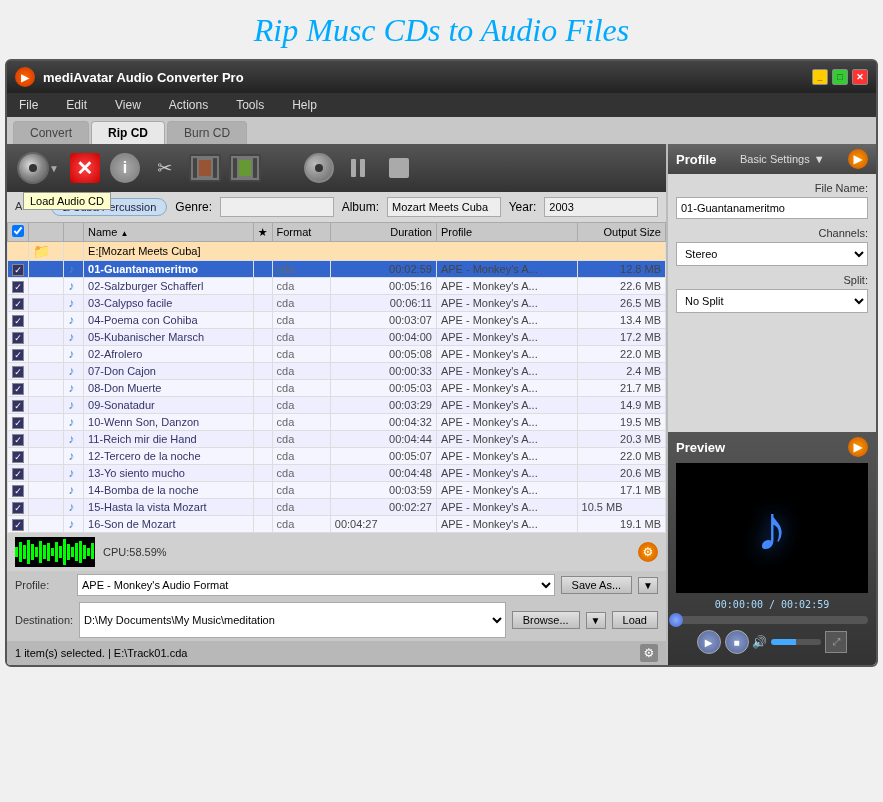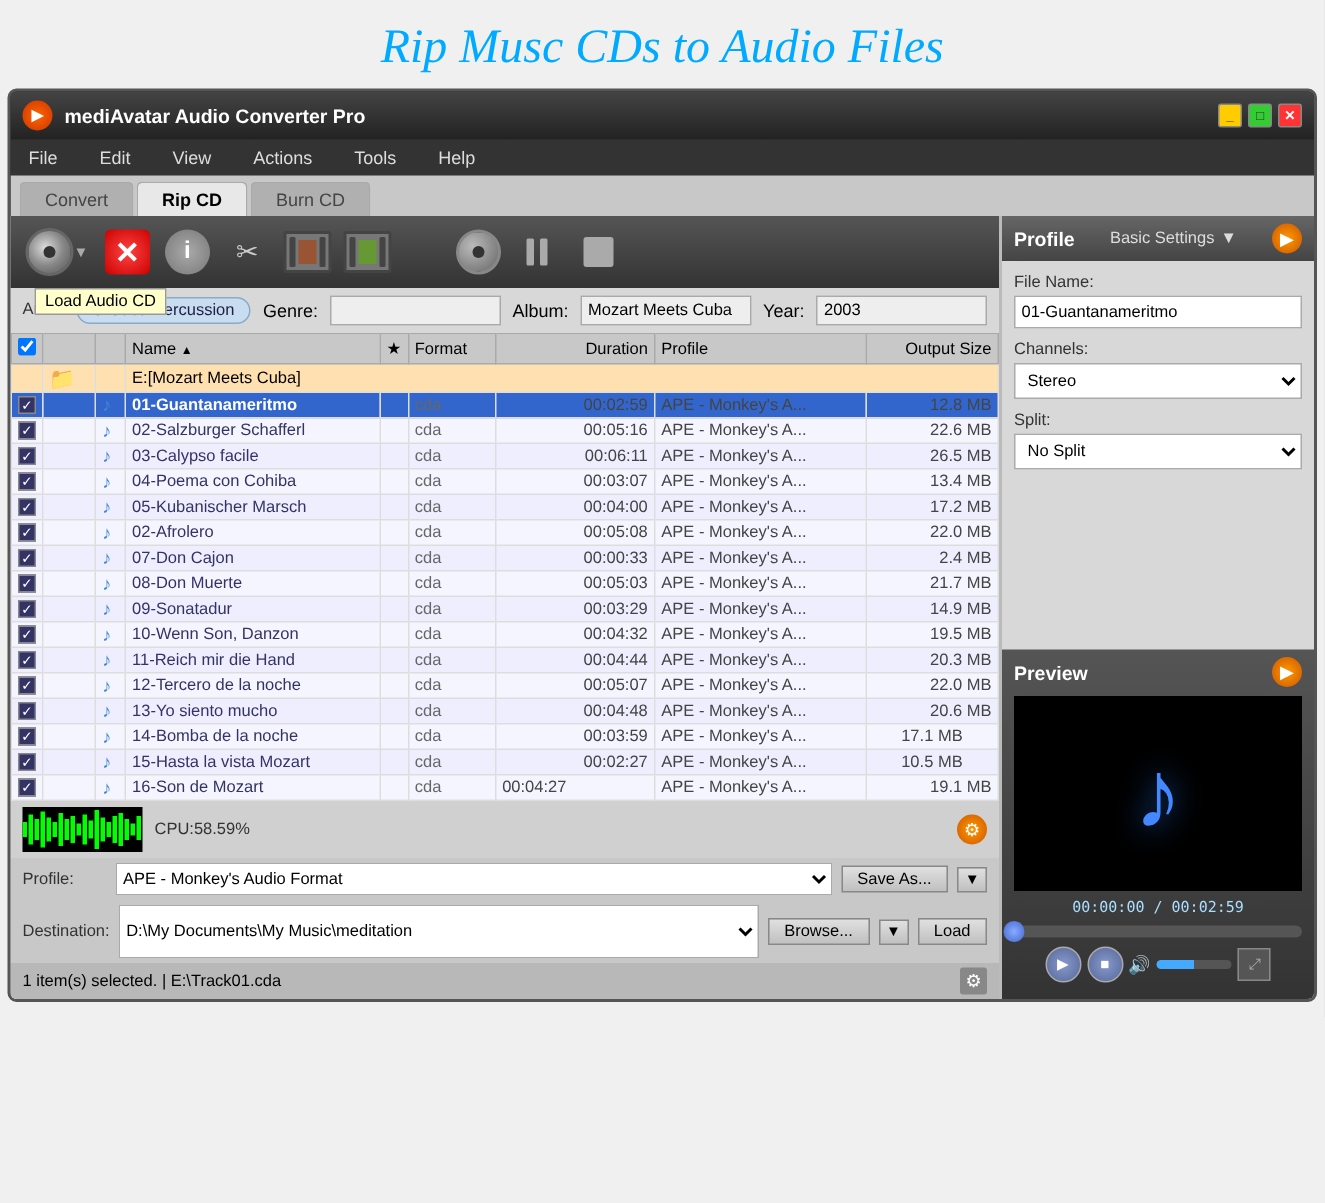--- a/index.html
+++ b/index.html
@@ -411,20 +411,21 @@
 
     .right-content {
       padding: 8px;
       flex: 1;
     }
 
     .field-label {
       font-size: 11px;
       color: #333;
       margin-bottom: 3px;
+      text-align: right;
     }
 
     .field-input {
       width: 100%;
       height: 22px;
       border: 1px solid #aaa;
       background: white;
       font-size: 11px;
       padding: 2px 4px;
       margin-bottom: 8px;
@@ -816,32 +817,32 @@
   </tr>
                 <tr class="row-normal">
     <td class="col-check checkbox-cell"><span class="check-box checked">✓</span></td>
     <td style="font-size:10px; color:#666;"></td>
     <td style="font-size:12px; color:#4488cc;">♪</td>
     <td style="color:#336;">14-Bomba de la noche</td>
     <td class="star-col"></td>
     <td style="color:#666;">cda</td>
     <td style="text-align:right; color:#444;">00:03:59</td>
     <td style="color:#444;">APE - Monkey's A...</td>
-    <td style="text-align:center; color:#444;">17.1 MB</td>
+    <td style="text-align:right; color:#444;">17.1 MB</td>
   </tr>
                 <tr class="row-normal">
     <td class="col-check checkbox-cell"><span class="check-box checked">✓</span></td>
     <td style="font-size:10px; color:#666;"></td>
     <td style="font-size:12px; color:#4488cc;">♪</td>
     <td style="color:#336;">15-Hasta la vista Mozart</td>
     <td class="star-col"></td>
     <td style="color:#666;">cda</td>
     <td style="text-align:right; color:#444;">00:02:27</td>
     <td style="color:#444;">APE - Monkey's A...</td>
-    <td style="text-align:center; color:#444;">10.5 MB</td>
+    <td style="text-align:left; color:#444;">10.5 MB</td>
   </tr>
                 <tr class="row-normal">
     <td class="col-check checkbox-cell"><span class="check-box checked">✓</span></td>
     <td style="font-size:10px; color:#666;"></td>
     <td style="font-size:12px; color:#4488cc;">♪</td>
     <td style="color:#336;">16-Son de Mozart</td>
     <td class="star-col"></td>
     <td style="color:#666;">cda</td>
     <td style="color:#444;">00:04:27</td>
     <td style="color:#444;">APE - Monkey's A...</td>

